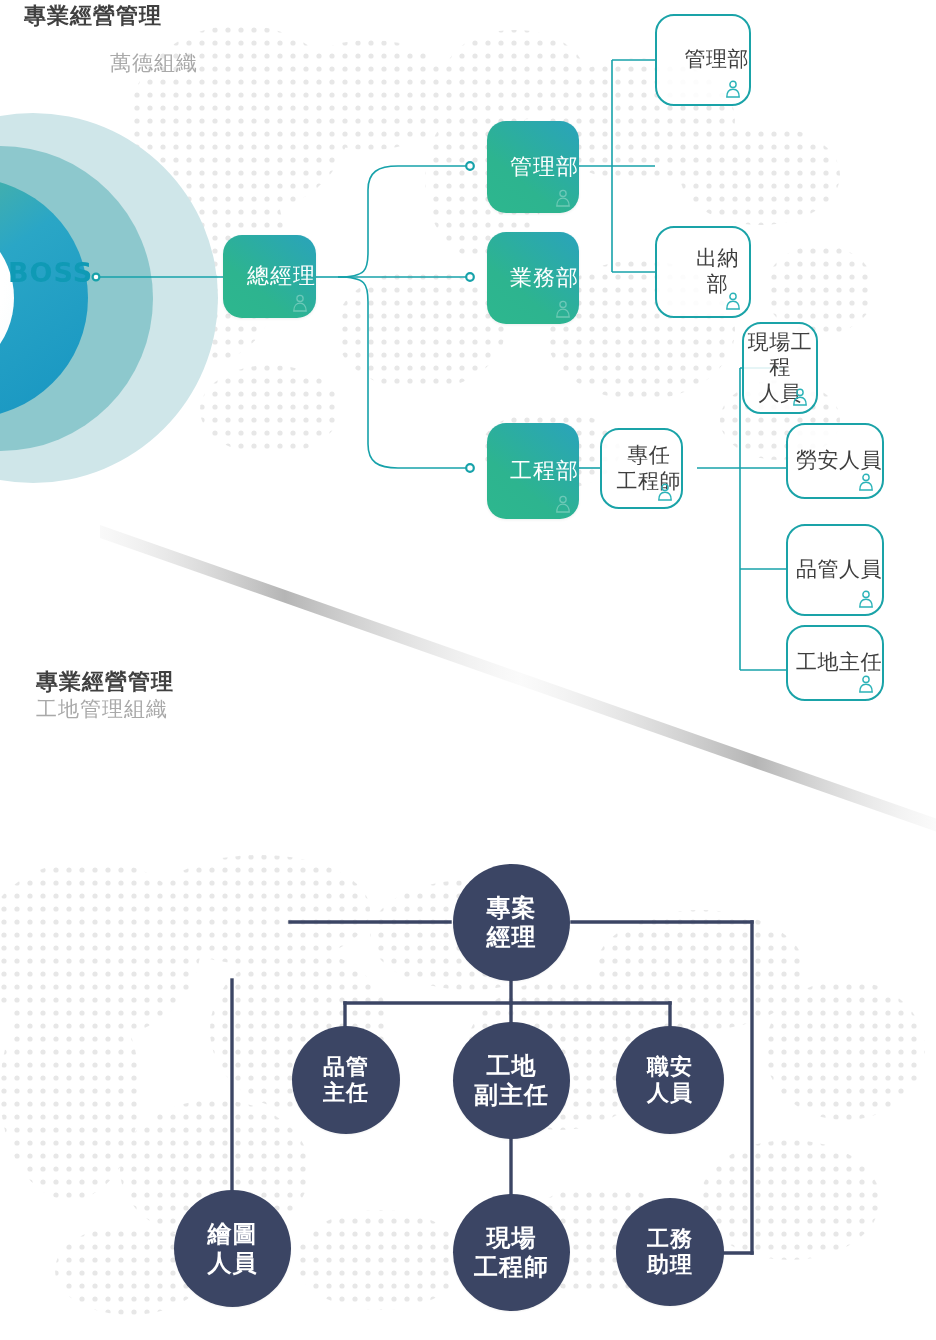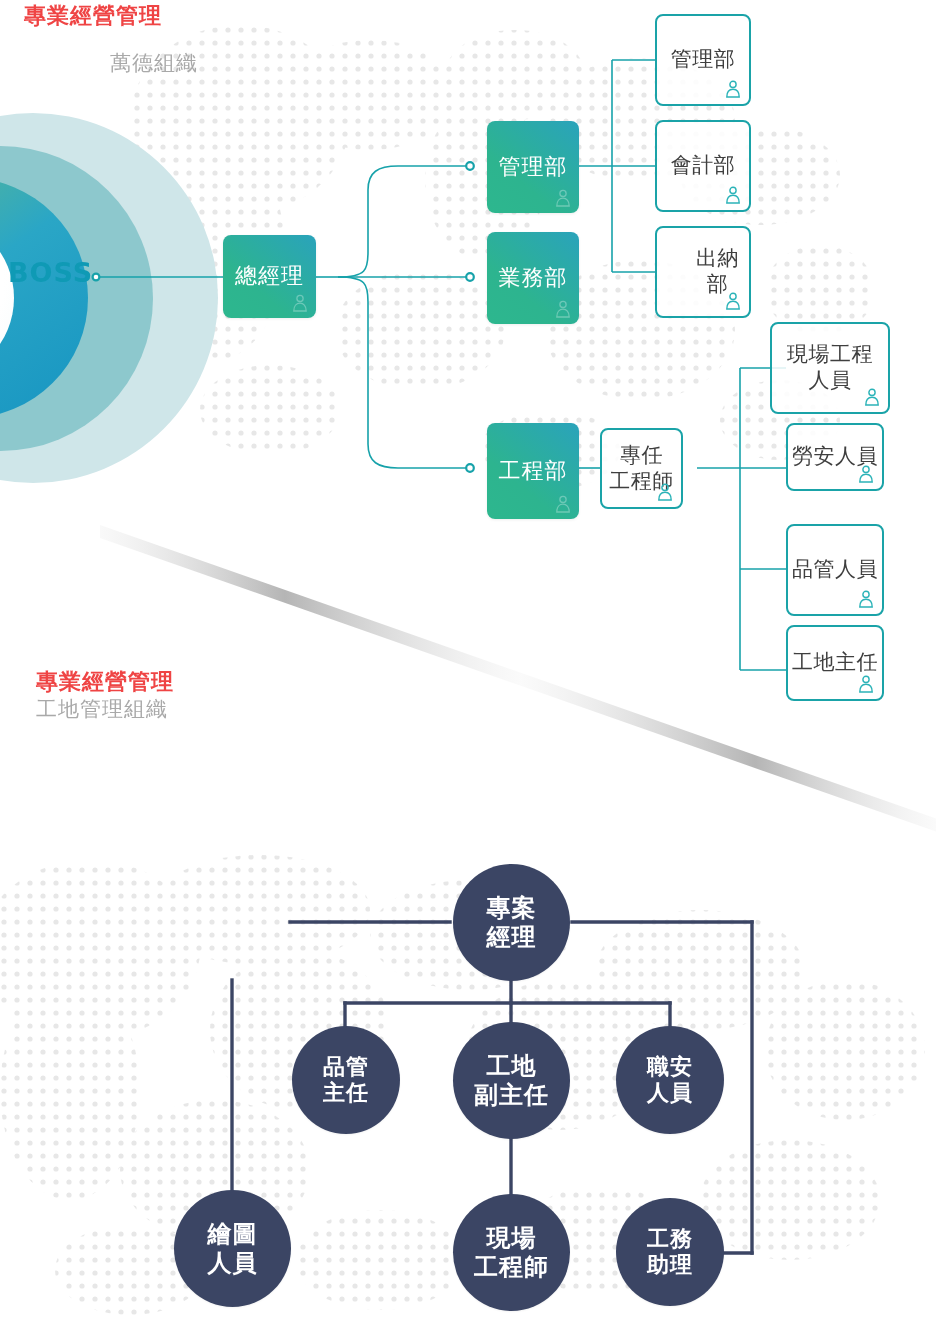--- a/index.html
+++ b/index.html
@@ -8,21 +8,21 @@
     width:936px;height:1340px;position:relative;overflow:hidden;
   }
   #stage{position:absolute;left:0;top:0;width:936px;height:1340px;}
 
   
   .dotmap{position:absolute;pointer-events:none;}
 
   
   .title-block{position:absolute;}
   .title-main{
-    font-size:22px;font-weight:bold;color:#ef4444;letter-spacing:1px;
+    font-size:22px;font-weight:bold;color:#404040;letter-spacing:1px;
     line-height:1.25;white-space:nowrap;
   }
   .title-sub{
     font-size:21px;font-weight:normal;color:#a9a9a9;letter-spacing:1px;
     line-height:1.3;white-space:nowrap;
   }
   .t1 .title-main{text-align:left;}
   .t1 .title-sub{text-align:center;margin-top:20px;}
 
   
@@ -31,22 +31,22 @@
   .ring-mid{background:#8dc8cd;}
   .ring-inner{background:linear-gradient(145deg,#63bb8b 0%,#2aa6c6 45%,#1795c2 100%);}
   .ring-core{background:radial-gradient(circle at 45% 40%,#ffffff 60%,#f4fbfb 100%);}
   .boss-label{
     position:absolute;color:#0f9ab5;font-weight:bold;font-size:27px;
     letter-spacing:1px;white-space:nowrap;
   }
 
   
   .node{
-    position:absolute;border-radius:8px;box-sizing:border-box;
-    display:flex;align-items:center;justify-content:center;
+    position:absolute;border-radius:19px;box-sizing:border-box;
+    display:flex;align-items:center;justify-content:flex-end;
   }
   .node .lbl{
     text-align:center;line-height:1.22;white-space:pre-line;
     position:relative;z-index:2;
   }
   .node.filled{
     background:linear-gradient(40deg,#2db78e 0%,#2db48f 35%,#2aa3bb 100%);
     box-shadow:0 1px 3px rgba(0,0,0,.07);
   }
   .node.filled .lbl{color:#ffffff;font-size:22px;font-weight:normal;letter-spacing:1px;}
@@ -212,55 +212,48 @@
   </div>
 
   <div class="node outline" style="left:655px;top:14px;width:96px;height:92px;">
     <span class="lbl">管理部</span>
     <svg class="person" viewBox="0 0 16 18">
       <circle cx="8" cy="4.4" r="3.1" fill="none" stroke="#2bb3b8" stroke-width="1.4"></circle>
       <path d="M1.8,17 C1.8,11.6 4.6,9.2 8,9.2 C11.4,9.2 14.2,11.6 14.2,17 Z" fill="none" stroke="#2bb3b8" stroke-width="1.4"></path>
     </svg>
   </div>
 
-  <div class="node outline" style="left:655px;top:120px;width:96px;height:92px;">
-    <span class="lbl">會計部</span>
-    <svg class="person" viewBox="0 0 16 18">
-      <circle cx="8" cy="4.4" r="3.1" fill="none" stroke="#2bb3b8" stroke-width="1.4"></circle>
-      <path d="M1.8,17 C1.8,11.6 4.6,9.2 8,9.2 C11.4,9.2 14.2,11.6 14.2,17 Z" fill="none" stroke="#2bb3b8" stroke-width="1.4"></path>
-    </svg>
-  </div>
 
   <div class="node outline" style="left:655px;top:226px;width:96px;height:92px;padding-left:29px;">
     <span class="lbl">出納部</span>
     <svg class="person" viewBox="0 0 16 18">
       <circle cx="8" cy="4.4" r="3.1" fill="none" stroke="#2bb3b8" stroke-width="1.4"></circle>
       <path d="M1.8,17 C1.8,11.6 4.6,9.2 8,9.2 C11.4,9.2 14.2,11.6 14.2,17 Z" fill="none" stroke="#2bb3b8" stroke-width="1.4"></path>
     </svg>
   </div>
 
   <div class="node outline" style="left:600px;top:428px;width:83px;height:81px;">
     <span class="lbl">專任
 工程師</span>
     <svg class="person" viewBox="0 0 16 18">
       <circle cx="8" cy="4.4" r="3.1" fill="none" stroke="#2bb3b8" stroke-width="1.4"></circle>
       <path d="M1.8,17 C1.8,11.6 4.6,9.2 8,9.2 C11.4,9.2 14.2,11.6 14.2,17 Z" fill="none" stroke="#2bb3b8" stroke-width="1.4"></path>
     </svg>
   </div>
 
-  <div class="node outline" style="left:770px;top:322px;width:120px;height:92px;">
+  <div class="node outline" style="left:742px;top:322px;width:76px;height:92px;">
     <span class="lbl">現場工程
 人員</span>
     <svg class="person" viewBox="0 0 16 18">
       <circle cx="8" cy="4.4" r="3.1" fill="none" stroke="#2bb3b8" stroke-width="1.4"></circle>
       <path d="M1.8,17 C1.8,11.6 4.6,9.2 8,9.2 C11.4,9.2 14.2,11.6 14.2,17 Z" fill="none" stroke="#2bb3b8" stroke-width="1.4"></path>
     </svg>
   </div>
 
-  <div class="node outline" style="left:786px;top:423px;width:98px;height:68px;">
+  <div class="node outline" style="left:786px;top:423px;width:98px;height:76px;">
     <span class="lbl">勞安人員</span>
     <svg class="person" viewBox="0 0 16 18">
       <circle cx="8" cy="4.4" r="3.1" fill="none" stroke="#2bb3b8" stroke-width="1.4"></circle>
       <path d="M1.8,17 C1.8,11.6 4.6,9.2 8,9.2 C11.4,9.2 14.2,11.6 14.2,17 Z" fill="none" stroke="#2bb3b8" stroke-width="1.4"></path>
     </svg>
   </div>
 
   <div class="node outline" style="left:786px;top:524px;width:98px;height:92px;">
     <span class="lbl">品管人員</span>
     <svg class="person" viewBox="0 0 16 18">

